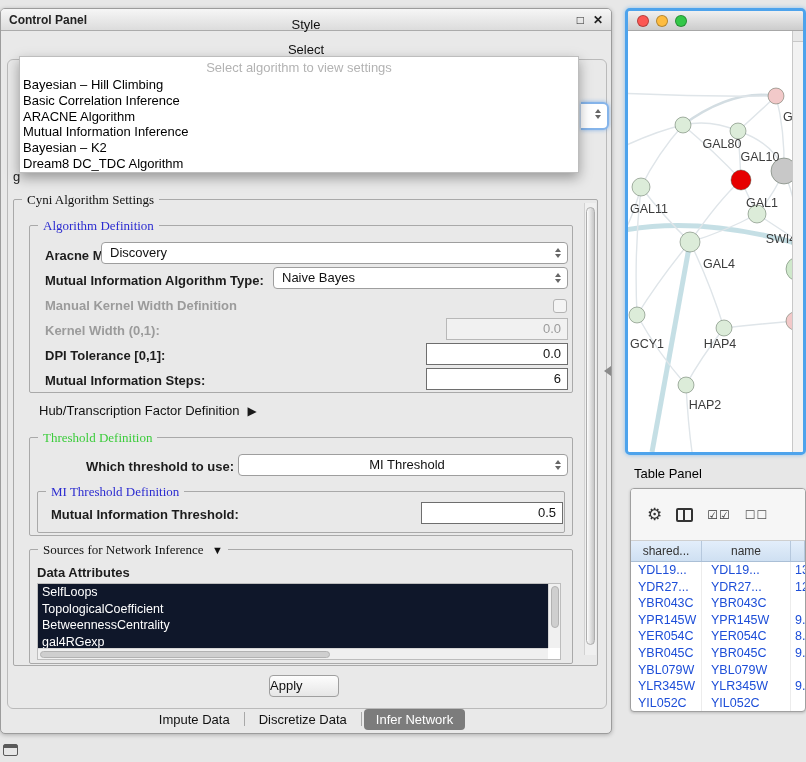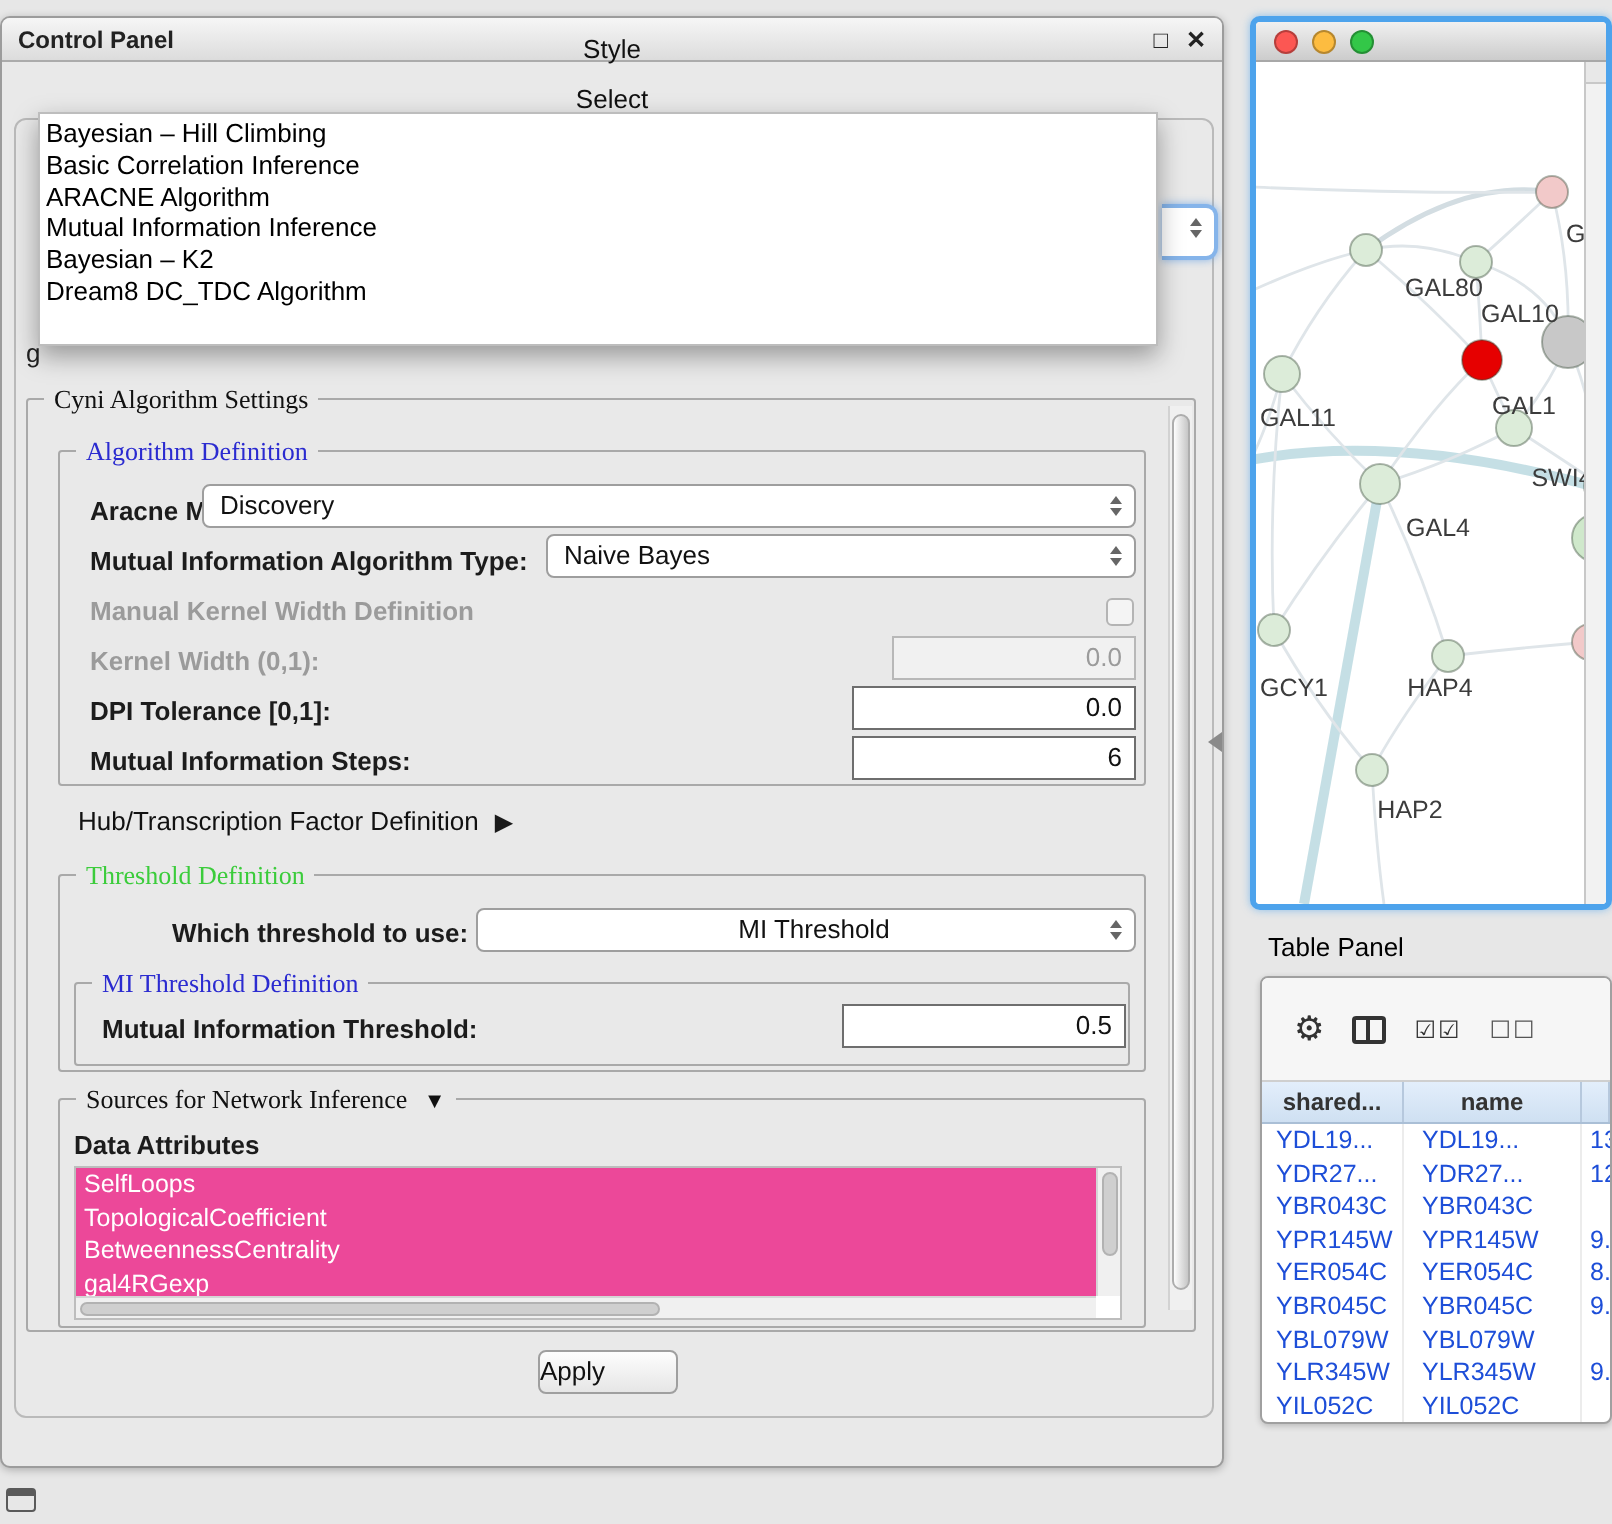--- a/index.html
+++ b/index.html
@@ -81,21 +81,21 @@
   .v-scroll{position:absolute; left:583px; top:194px; width:12px; height:452px;
             background:#f0f0f0; border-left:1px solid #d2d2d2;}
   .v-thumb{position:absolute; left:1px; top:4px; width:9px; height:438px; border-radius:4.5px;
            background:linear-gradient(90deg,#fdfdfd,#c6c6c6); border:1px solid #adadad;}
 
   
   .list-box{position:absolute; left:36px; top:574px; width:524px; height:77px;
             background:#fff; border:1px solid #bdbdbd;}
   .list-rows{position:absolute; left:0; top:0; right:12px; bottom:11px; overflow:hidden; background:#fff;}
   .list-item{height:16.5px; line-height:16.5px; padding-left:4px; font-size:12.5px;
-             background:#ec4899; color:#fff; white-space:nowrap;}
+             background:#0f172a; color:#fff; white-space:nowrap;}
   .list-vscroll{position:absolute; right:0; top:0; width:12px; bottom:11px; background:#f0f0f0; border-left:1px solid #d5d5d5;}
   .list-vthumb{position:absolute; left:1.5px; top:2px; width:8px; height:42px; border-radius:4px; background:#cfcfcf; border:1px solid #b2b2b2;}
   .list-hscroll{position:absolute; left:0; bottom:0; right:12px; height:11px; background:#f0f0f0; border-top:1px solid #d5d5d5;}
   .list-hthumb{position:absolute; left:2px; top:1.5px; height:7px; width:290px; border-radius:4px; background:#cfcfcf; border:1px solid #b2b2b2;}
 
   .apply-btn{
     position:absolute; left:268px; top:666px; width:70px; height:22px;
     background:linear-gradient(#fdfdfd,#e6e6e6); border:1px solid #9f9f9f; border-radius:4px;
     font-size:13px; line-height:20px; color:#111;
   }
@@ -139,21 +139,21 @@
   }
   .tp-toolbar{height:52px; background:#f6f6f6; border-bottom:1px solid #cfcfcf;
               display:flex; align-items:center; gap:14px; padding-left:16px;}
   .tp-icon{font-size:15px; color:#333; line-height:16px;}
   .tp-icon.gear{font-size:17px;}
   .tp-icon.checks{font-size:12px; letter-spacing:1px;}
   .tp-icon.boxes{font-size:12px; letter-spacing:1px; color:#555;}
   .tp-col-icon{width:17px; height:14px; border:2px solid #333; border-radius:2px;
                background:linear-gradient(90deg, transparent 5px, #333 5px, #333 7px, transparent 7px);}
   .tp-header{display:flex; height:21px; background:linear-gradient(#e3eefb,#cfe0f2);
-             border-bottom:1px solid #aabfd6;font-weight:bold;}
+             border-bottom:1px solid #aabfd6;}
   .tp-hcell{font-size:12px; color:#333; text-align:center; line-height:20px;
             border-right:1px solid #b6c8dd; overflow:hidden; white-space:nowrap;}
   .tp-hcell.c1{width:71px;} .tp-hcell.c2{width:89px;} .tp-hcell.c3{flex:1;}
   .tp-row{display:flex; height:16.6px; line-height:16.6px; font-size:12.5px; color:#1d4ed8;}
   .tp-cell{overflow:hidden; white-space:nowrap; border-right:1px solid #ececec;}
   .tp-cell.c1{width:71px; padding-left:7px;}
   .tp-cell.c2{width:89px; padding-left:9px;}
   .tp-cell.c3{flex:1; padding-left:4px; border-right:none;}
 
   
@@ -209,20 +209,21 @@
     <span class="frag">g</span>
 
     <div class="combo-frag">
       <span class="arrows">
           <i class="up"></i>
           <i class="dn"></i>
         </span>
     </div>
 
     <div class="popup">
+      <div class="popup-header">Select algorithm to view settings</div>
       <div class="popup-item">Bayesian – Hill Climbing</div>
       <div class="popup-item">Basic Correlation Inference</div>
       <div class="popup-item bold">ARACNE Algorithm</div>
       <div class="popup-item">Mutual Information Inference</div>
       <div class="popup-item">Bayesian – K2</div>
       <div class="popup-item">Dream8 DC_TDC Algorithm</div>
     </div>
 
     <div class="grp" style="left:12px; top:190px; width:585px; height:467px;">
       <span class="legend">Cyni Algorithm Settings</span>
@@ -298,20 +299,27 @@
       <div class="list-vscroll">
           <div class="list-vthumb"></div>
         </div>
       <div class="list-hscroll">
           <div class="list-hthumb"></div>
         </div>
     </div>
 
     <div class="apply-btn">Apply</div>
 
+    <div class="btab-row">
+      <div class="btab">Impute Data</div>
+      <div class="btab-div"></div>
+      <div class="btab">Discretize Data</div>
+      <div class="btab-div"></div>
+      <div class="btab selected">Infer Network</div>
+    </div>
   </div>
 
   <div class="split-arrow"></div>
 
   <div class="net-window">
     <div class="net-titlebar">
       <span class="light red"></span>
       <span class="light yellow"></span>
       <span class="light green"></span>
     </div>

